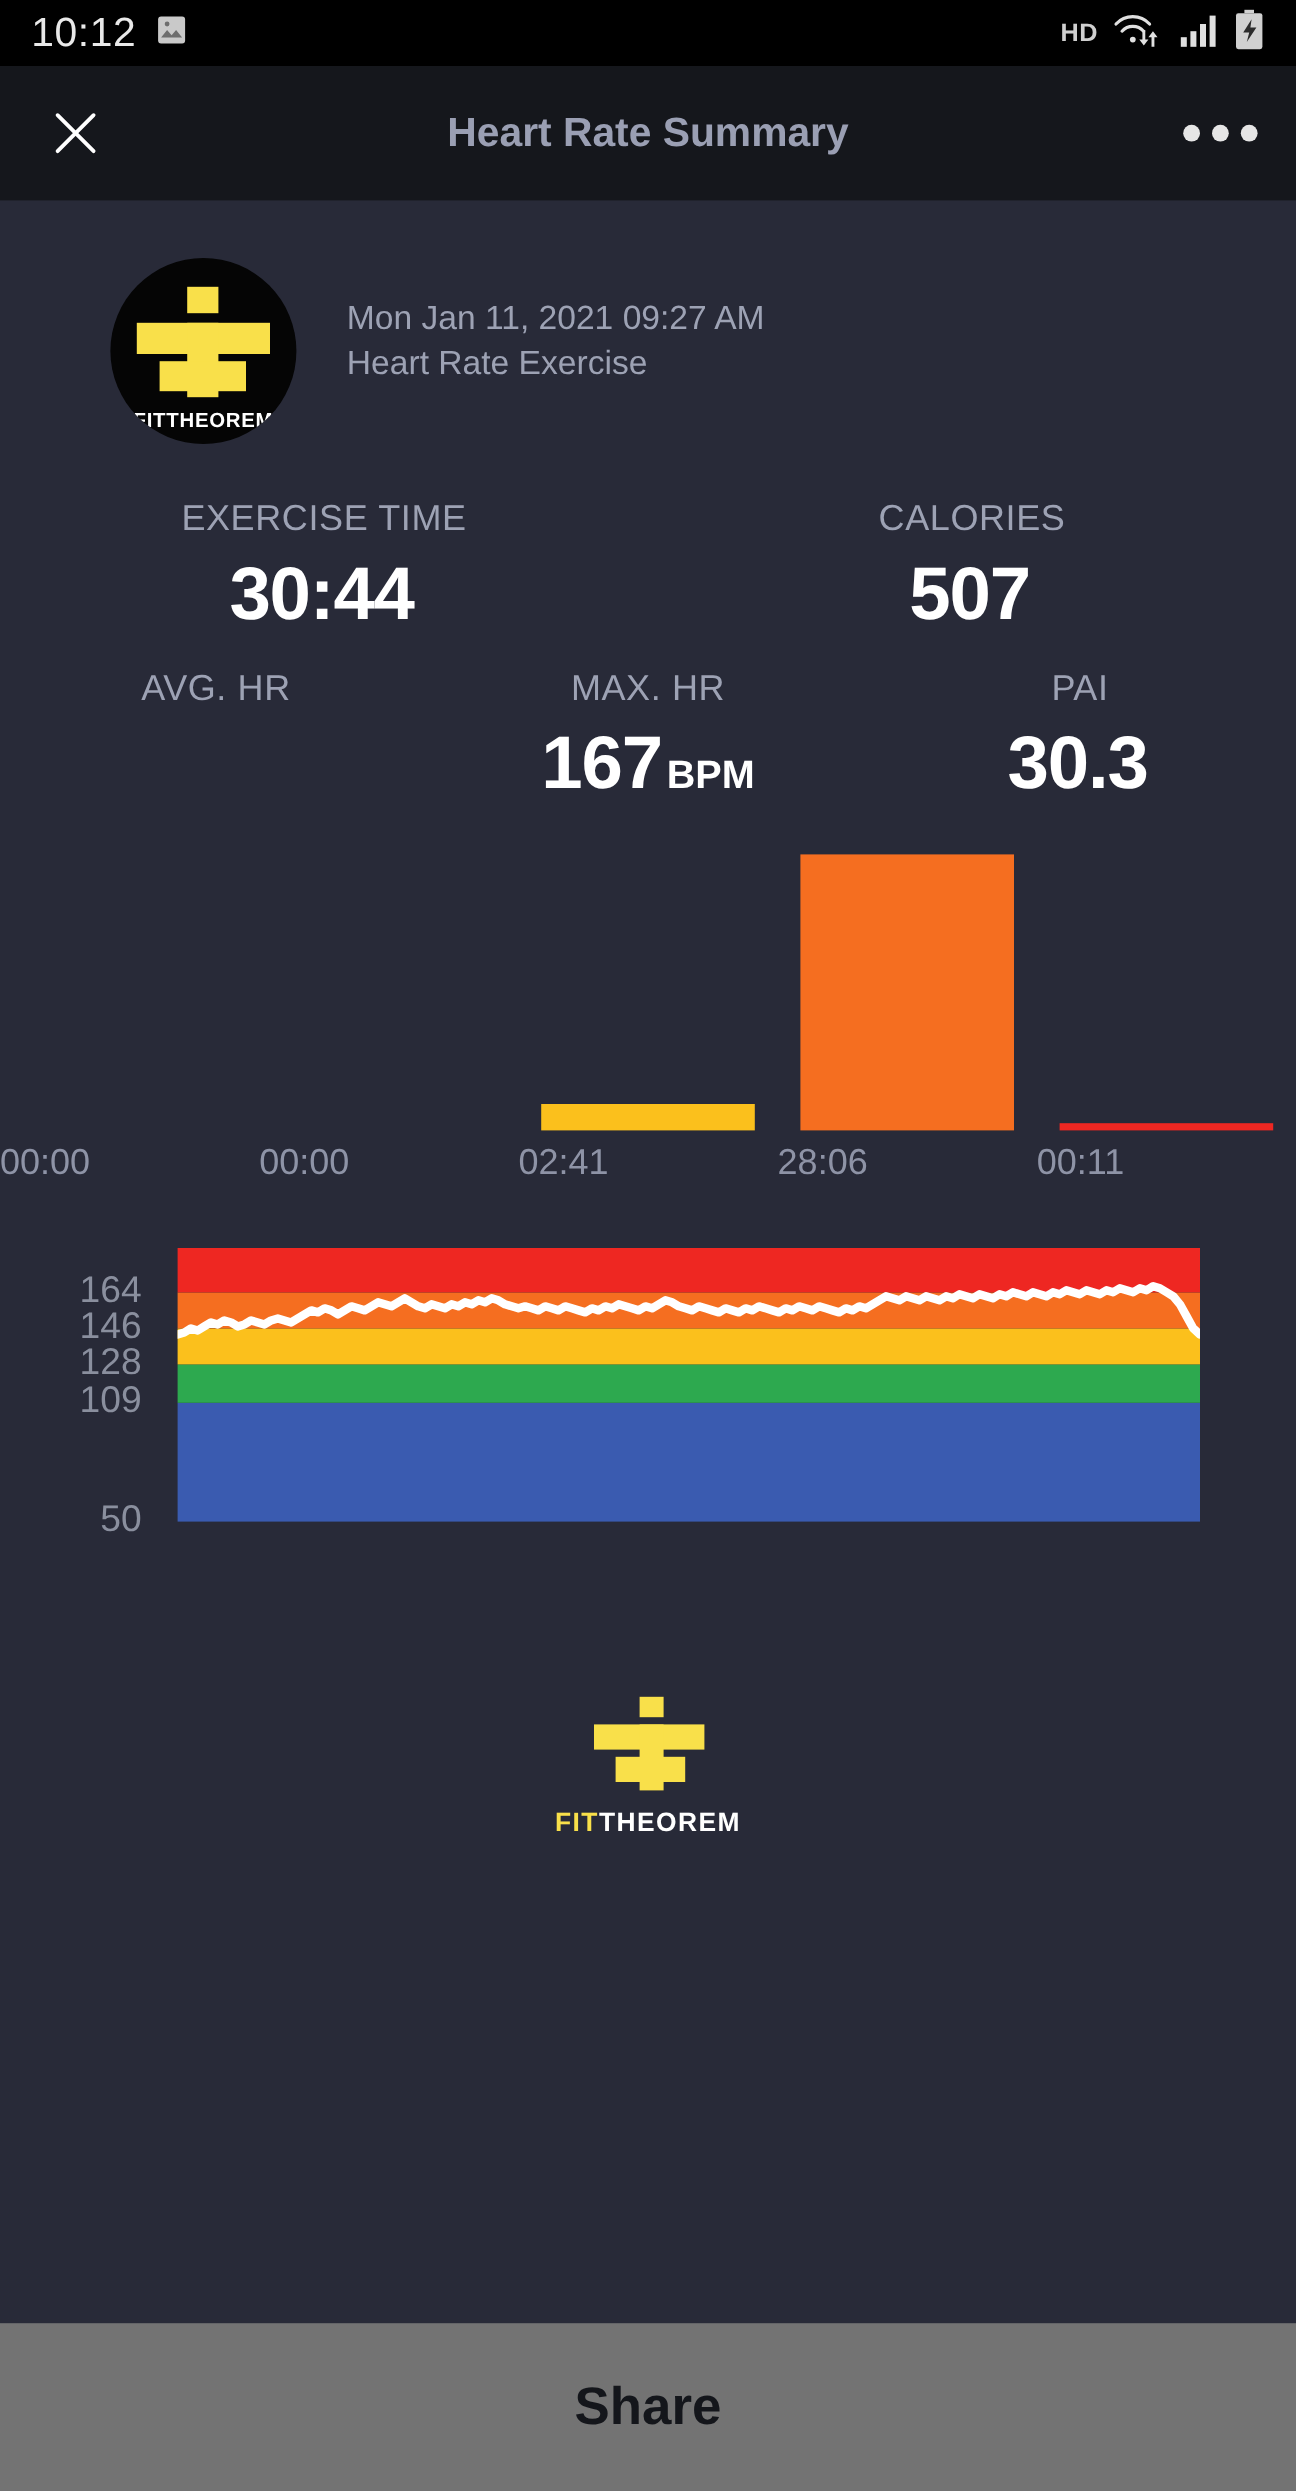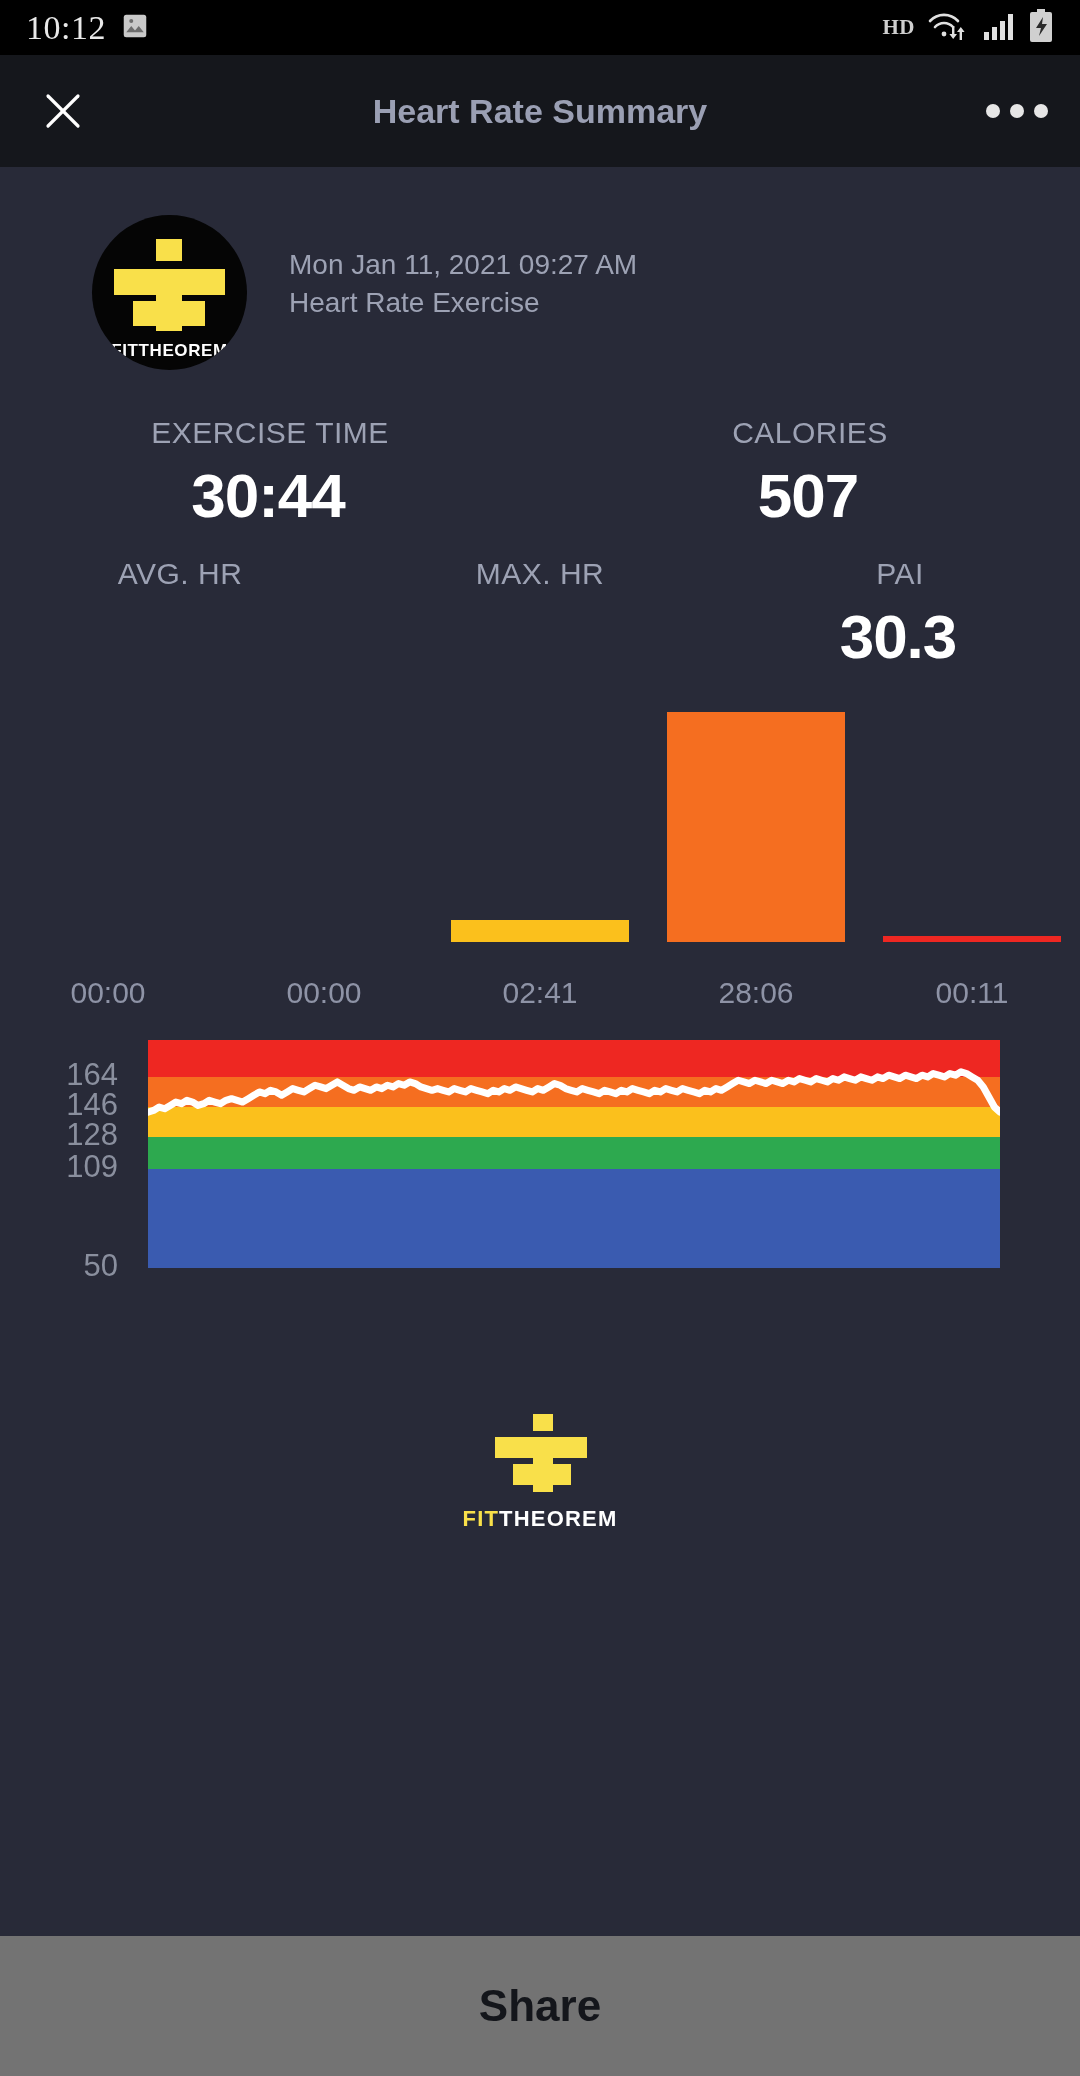--- a/index.html
+++ b/index.html
@@ -9,21 +9,20 @@
     font-family:"Liberation Sans", sans-serif;
     overflow:hidden;
     position:relative;
   }
 
   
   .statusbar{
     height:55px; background:#000;
     display:flex; align-items:center; justify-content:space-between;
     padding:0 26px;
-    font-family:Liberation Serif, serif;
   }
   .sb-left{ display:flex; align-items:center; gap:14px; }
   .sb-time{ color:#e9e9e9; font-size:34px; letter-spacing:.5px; }
   .sb-right{ display:flex; align-items:center; gap:11px; }
   .sb-hd{ color:#cfcfcf; font-size:21px; font-weight:bold; letter-spacing:.5px;margin-left:40px; }
 
   
   .header{
     height:112px; background:#15171C;
     display:flex; align-items:center; justify-content:space-between;
@@ -69,21 +68,21 @@
     letter-spacing:-1px;
   }
   .sunit{ font-size:33px; margin-left:4px; letter-spacing:0; }
   .srow2{ margin-top:26px; }
 
   
   .barchart{ margin-top:40px; height:290px; position:relative; }
   .bc-plot{ position:absolute; left:0; right:0; top:0; height:230px; }
   .bar{ position:absolute; bottom:0; }
   .bc-labels{ position:absolute; left:0; right:0; top:240px; display:flex; }
-  .bc-lab{ flex:1; text-align:center; color:#8E93A6; font-size:30px;margin-top:24px; }
+  .bc-lab{ flex:1; text-align:left; color:#8E93A6; font-size:30px; }
 
   
   .zonechart{ margin-top:14px; position:relative; height:270px; }
   .zc-axis{ position:absolute; left:0; width:118px; top:0; height:100%; }
   .zc-tick{ position:absolute; right:0; color:#8A8F9E; font-size:31px; text-align:right; }
   .zc-plot{ position:absolute; left:148px; right:80px; top:24px; bottom:18px; }
   .zband{ position:absolute; left:0; right:0; }
   .zc-trace{ position:absolute; left:0; top:0; width:100%; height:100%; }
 
   
@@ -199,20 +198,23 @@
         <span>507</span><span class="sunit"></span>
       </div>
     </div>
   </div>
   <div class="srow srow2">
     <div class="scell">
       <div class="slabel">AVG. HR</div>
     </div>
     <div class="scell">
       <div class="slabel">MAX. HR</div>
+      <div class="sval">
+        <span>167</span><span class="sunit">BPM</span>
+      </div>
     </div>
     <div class="scell">
       <div class="slabel">PAI</div>
       <div class="sval">
         <span>30.3</span><span class="sunit"></span>
       </div>
     </div>
   </div>
 </div>
 

